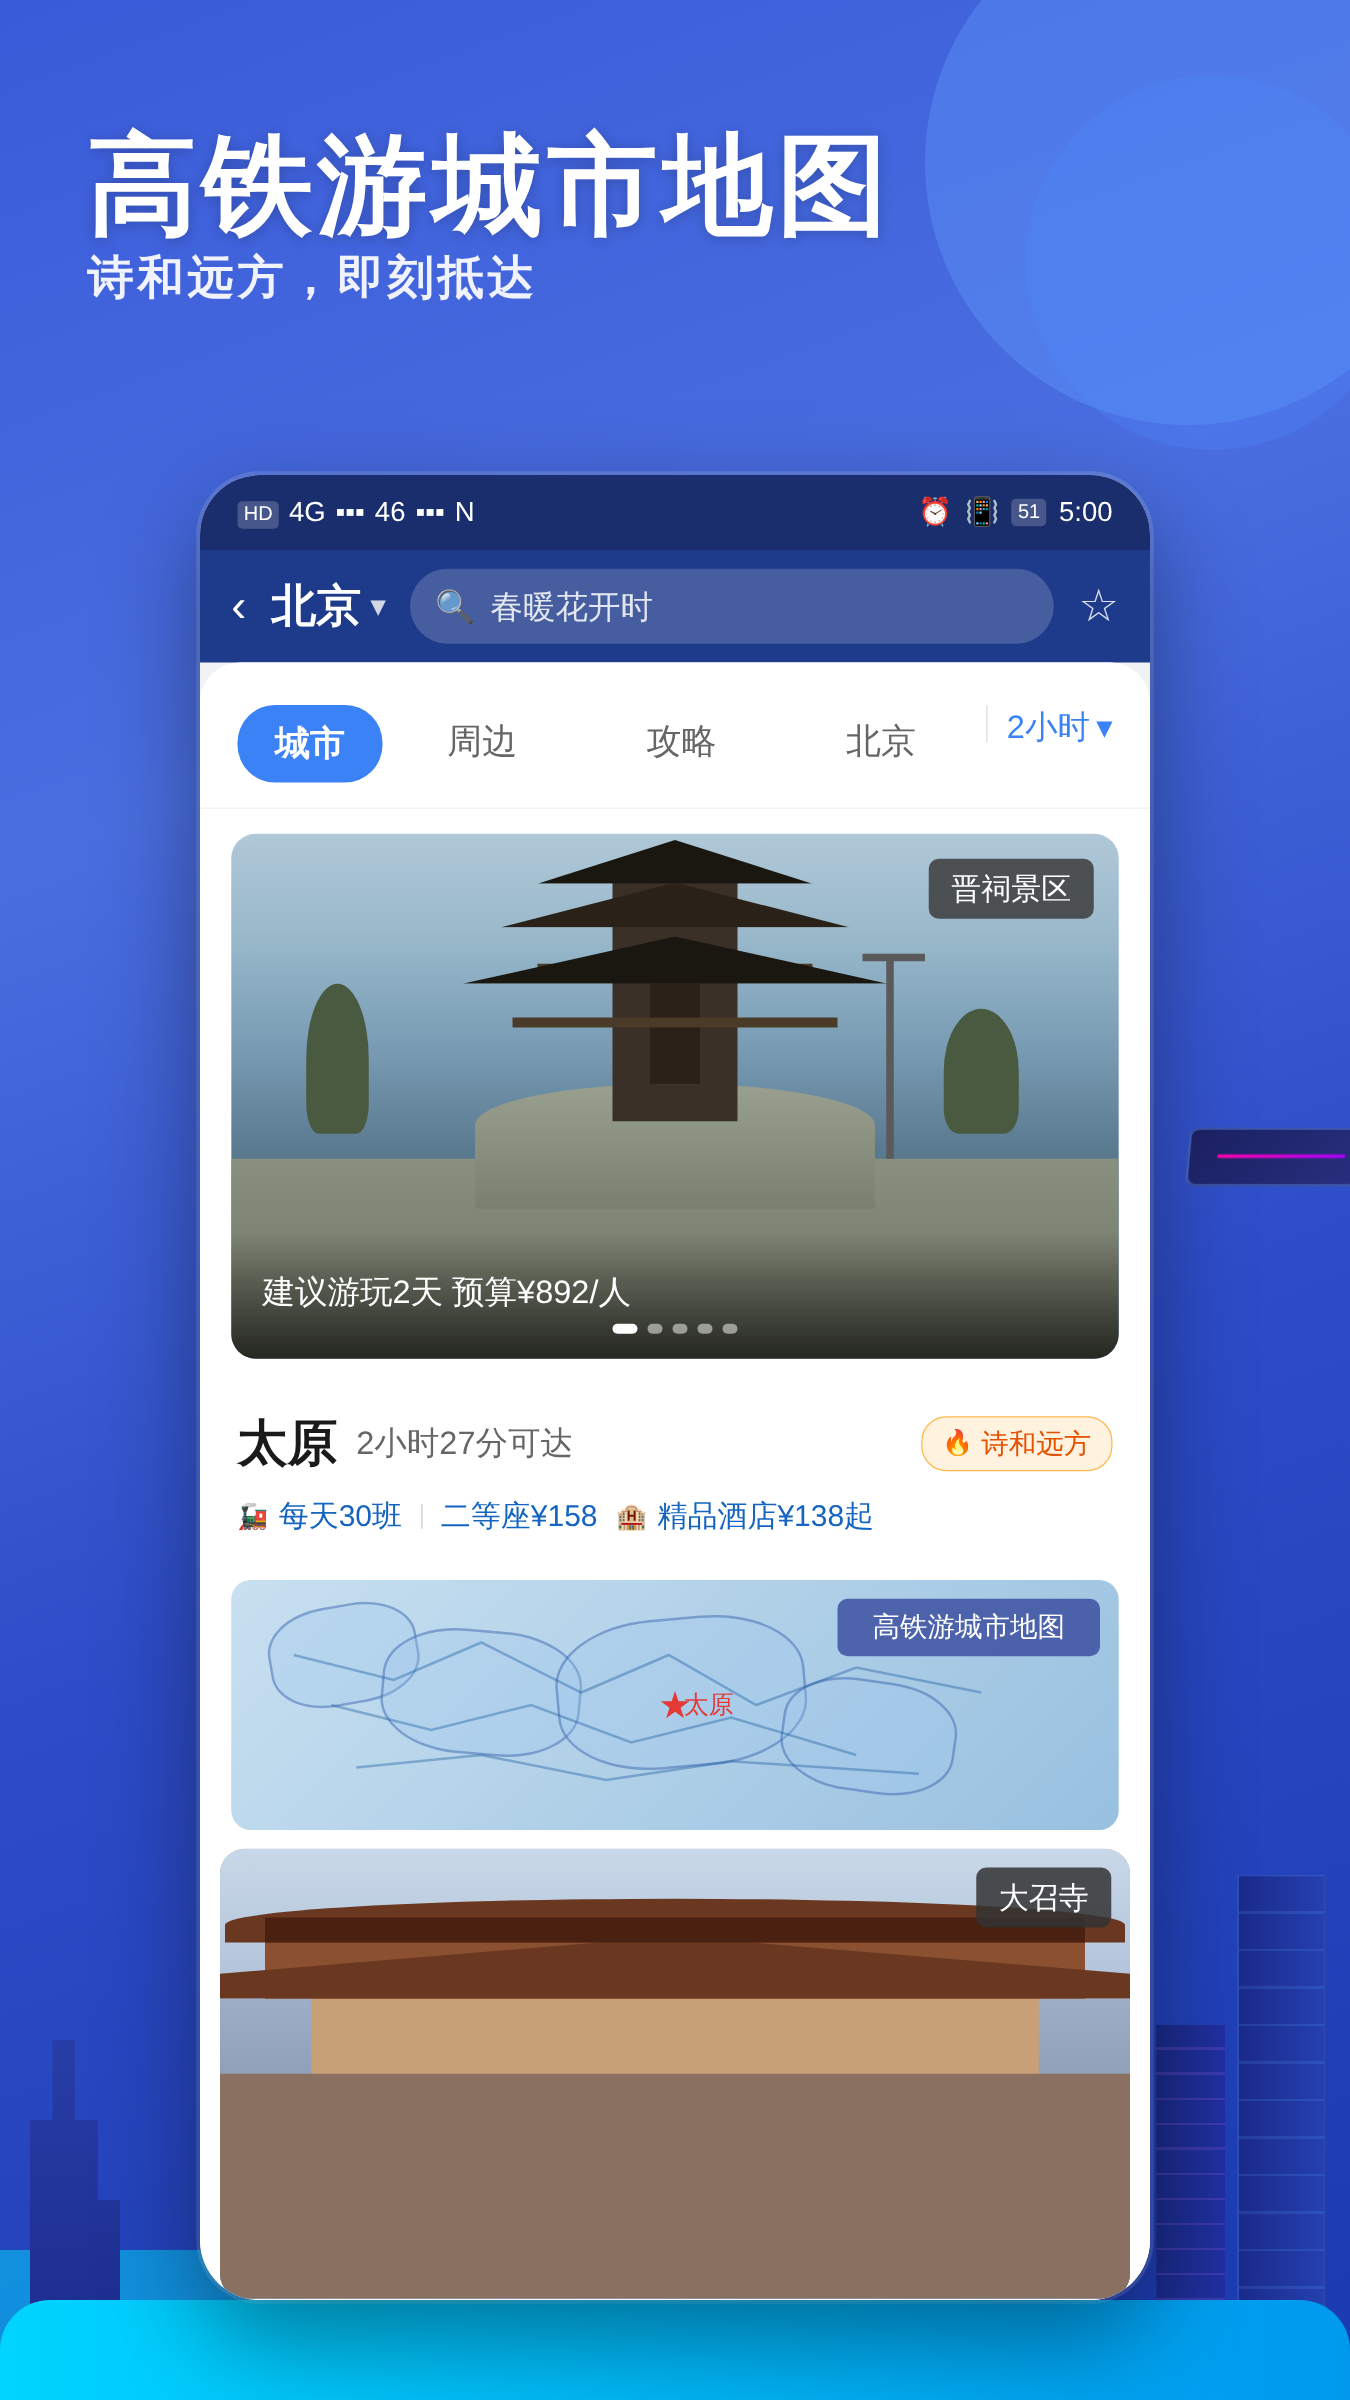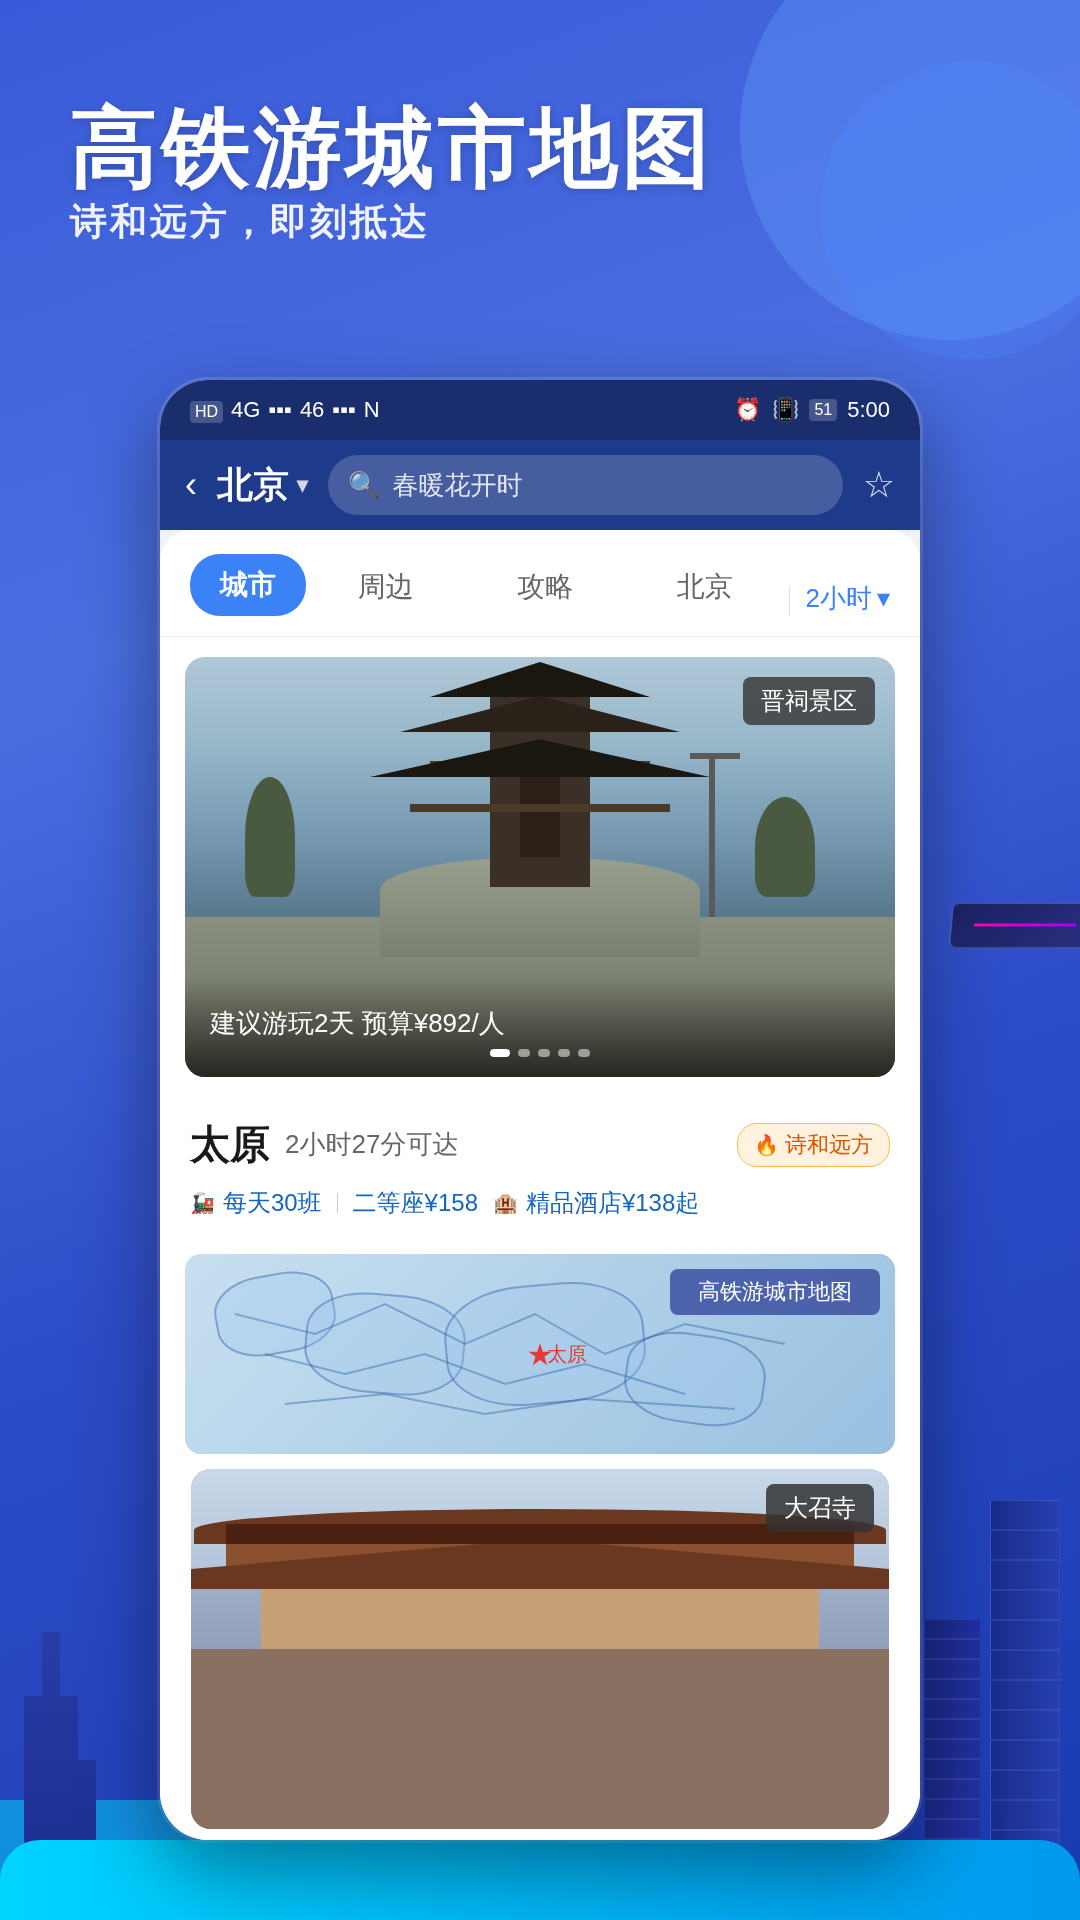--- a/index.html
+++ b/index.html
@@ -222,22 +222,22 @@
       background: white;
       border-radius: 32px 32px 0 0;
       flex: 1;
       overflow-y: auto;
       overflow-x: hidden;
     }
 
     
     .tab-bar {
       display: flex;
-      align-items: flex-end;
-      padding: 24px 30px 20px;
+      align-items: flex-start;
+      padding: 34px 30px 20px;
       gap: 0;
       background: white;
       border-bottom: 1px solid #f0f0f0;
     }
     .tab-item {
       flex: 1;
       text-align: center;
       font-size: 28px;
       color: #666;
       padding: 10px 0;
@@ -425,21 +425,21 @@
       right: 15px;
       background: rgba(60,80,160,0.85);
       color: white;
       font-size: 22px;
       padding: 8px 28px;
       border-radius: 8px;
     }
 
     
     .scenic-card-2 {
-      margin: 15px 31px;
+      margin: 15px 16px;
       border-radius: 20px;
       overflow: hidden;
       position: relative;
       height: 360px;
       background: #c0c8d8;
     }
     .scenic-image-2 {
       width: 100%;
       height: 100%;
       background: linear-gradient(

